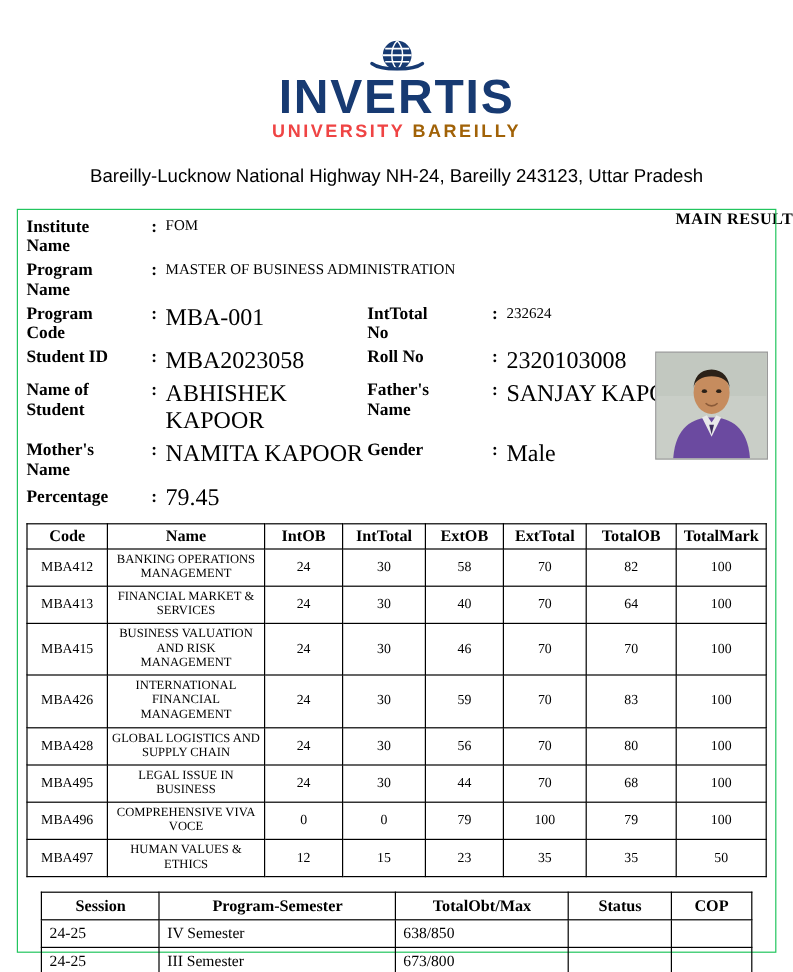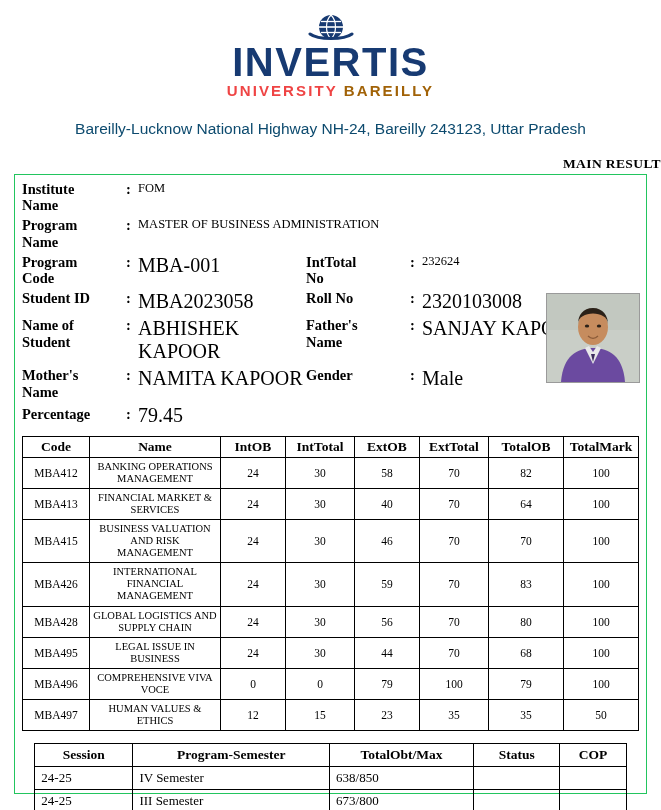--- a/index.html
+++ b/index.html
@@ -17,21 +17,21 @@
   .page {
     position: relative;
     width: 661px;
     height: 810px;
     box-sizing: border-box;
   }
 
   
   .header {
     text-align: center;
-    padding-top: 14px;
+    padding-top: 33px;
   }
   .logo-wrap {
     display: inline-block;
     text-align: center;
     line-height: 1;
   }
   .logo-mark {
     display: block;
     margin: 0 auto 2px auto;
     width: 46px;
@@ -52,21 +52,21 @@
     margin-top: 1px;
   }
   .logo-sub .blue { color: #ef4444; }
   .logo-sub .red { color: #a16207; }
 
   .address {
     font-family: "Liberation Sans", sans-serif;
     font-size: 15.5px;
     text-align: center;
     margin-top: 20px;
-    color: #0c4a6e;
+    color: #000000;
   }
   .main-title {
     font-family: "Liberation Serif", serif;
     font-weight: bold;
     font-size: 13.5px;
     text-align: right;
     margin-top: 18px;
     letter-spacing: 0.4px;
   }
 

